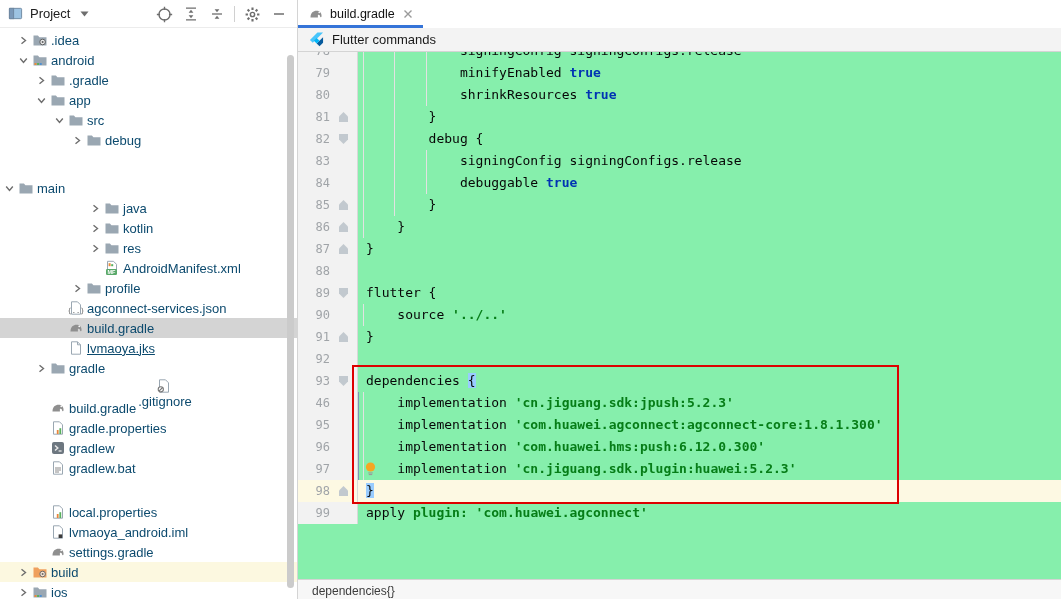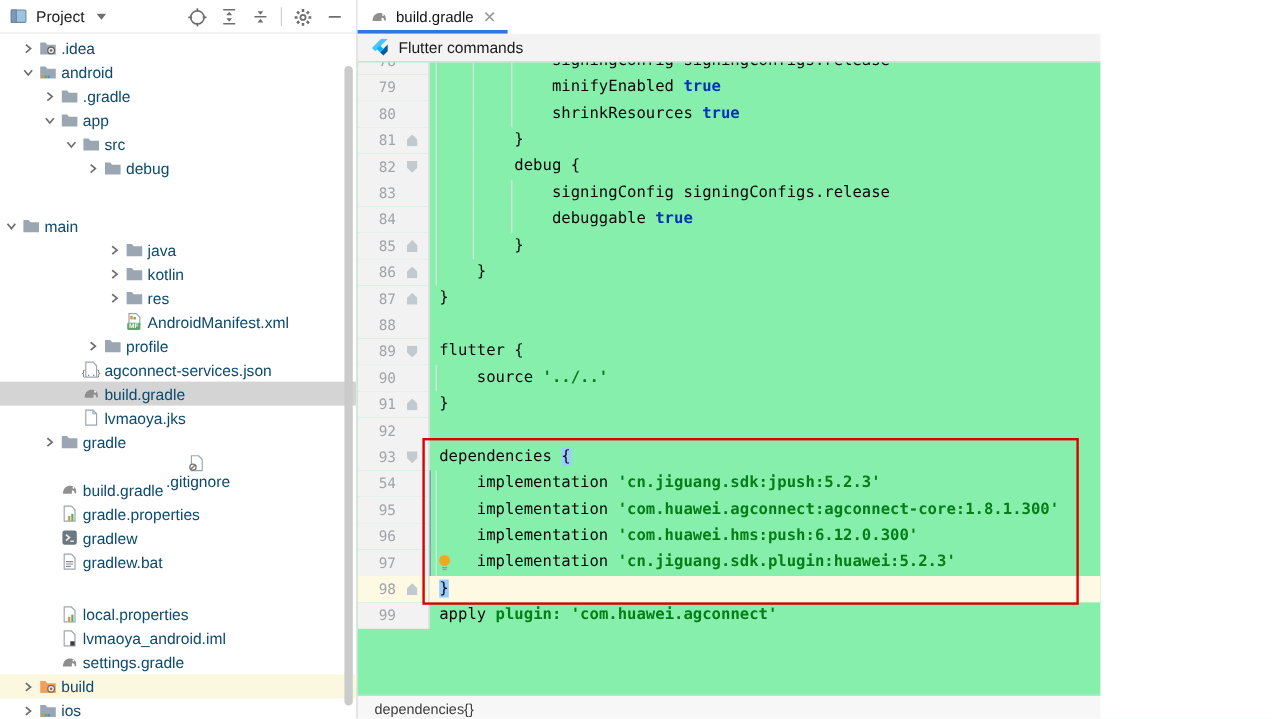--- a/index.html
+++ b/index.html
@@ -1,18 +1,18 @@
 <!DOCTYPE html>
 <html><head>
 <meta charset="utf-8">
 <style>
   * { margin:0; padding:0; box-sizing:border-box; }
   html,body { width:1061px; height:599px; overflow:hidden; background:#fff;
               font-family:"Liberation Sans", sans-serif; }
-  .app { display:flex; width:917px; height:599px; }
+  .app { display:flex; width:1061px; height:599px; }
 
   
   .project-panel { width:298px; flex:none; position:relative; border-right:1px solid #d4d4d4; background:#fff; }
   .panel-toolbar { height:28px; display:flex; align-items:center; padding-left:8px; position:relative; border-bottom:1px solid #ececec; }
   .pp-icon { width:15px; height:15px; display:inline-flex; margin-right:7px; }
   .pp-title { font-size:13px; color:#202020; }
   .pp-caret { margin-left:10px; display:inline-flex; }
   .pp-actions { position:absolute; right:10px; top:0; height:28px; display:flex; align-items:center; gap:9px; }
   .pp-actions .act { width:17px; height:17px; display:inline-flex; align-items:center; justify-content:center; }
   .pp-actions .sep { width:1px; height:16px; background:#d0d0d0; }
@@ -294,21 +294,21 @@
         <div class="tree-row sel" style="padding-left: 50px;">
           <span class="tw-chev"></span>
           <span class="tw-icon">
             <svg width="16" height="16" viewBox="0 0 16 16">
               <path d="M2.5 11.5 C2.5 6.8 5.4 4.8 8.4 4.8 C11.4 4.8 13.5 6.8 13.5 9.2 L13.5 10.6 C13.5 11.5 12.1 11.5 12.1 10.6 C12.1 9.1 10.9 8.3 9.9 9 L9.9 11.5 Z" fill="#8f8f8f"></path>
               <circle cx="11.2" cy="6.4" r="0.8" fill="#fff"></circle>
             </svg>
           </span>
           <span class="tw-label">build.gradle</span>
         </div>
-        <div class="tree-row" style="padding-left: 50px;">
+        <div class="tree-row" style="padding-left: 50px; text-decoration: underline;">
           <span class="tw-chev"></span>
           <span class="tw-icon">
             <svg width="16" height="16" viewBox="0 0 16 16">
               <path d="M3.5 1.8h6l3 3v9.4h-9z" fill="#fff" stroke="#9AA7B2"></path>
               <path d="M9.5 1.8v3h3" fill="none" stroke="#9AA7B2"></path>
             </svg>
           </span>
           <span class="tw-label">lvmaoya.jks</span>
         </div>
         <div class="tree-row" style="padding-left: 32px;">
@@ -635,21 +635,21 @@
             <div class="gutter-cell">
               <span class="lnum">93</span>
               <span class="foldcol">
                 <span class="fold-marker down"></span>
               </span>
             </div>
             <div class="line-content"><span>dependencies </span><span class="seg-brace">{</span></div>
           </div>
           <div class="code-line">
             <div class="gutter-cell">
-              <span class="lnum">54</span>
+              <span class="lnum">46</span>
               <span class="foldcol"></span>
             </div>
             <div class="line-content"><span class="guide" style="left: calc(0ch + 5px);"></span><span class="guide scope" style="left: 0px;"></span><span>    implementation </span><span class="seg-str">'cn.jiguang.sdk:jpush:5.2.3'</span></div>
           </div>
           <div class="code-line">
             <div class="gutter-cell">
               <span class="lnum">95</span>
               <span class="foldcol"></span>
             </div>
             <div class="line-content"><span class="guide" style="left: calc(0ch + 5px);"></span><span class="guide scope" style="left: 0px;"></span><span>    implementation </span><span class="seg-str">'com.huawei.agconnect:agconnect-core:1.8.1.300'</span></div>

